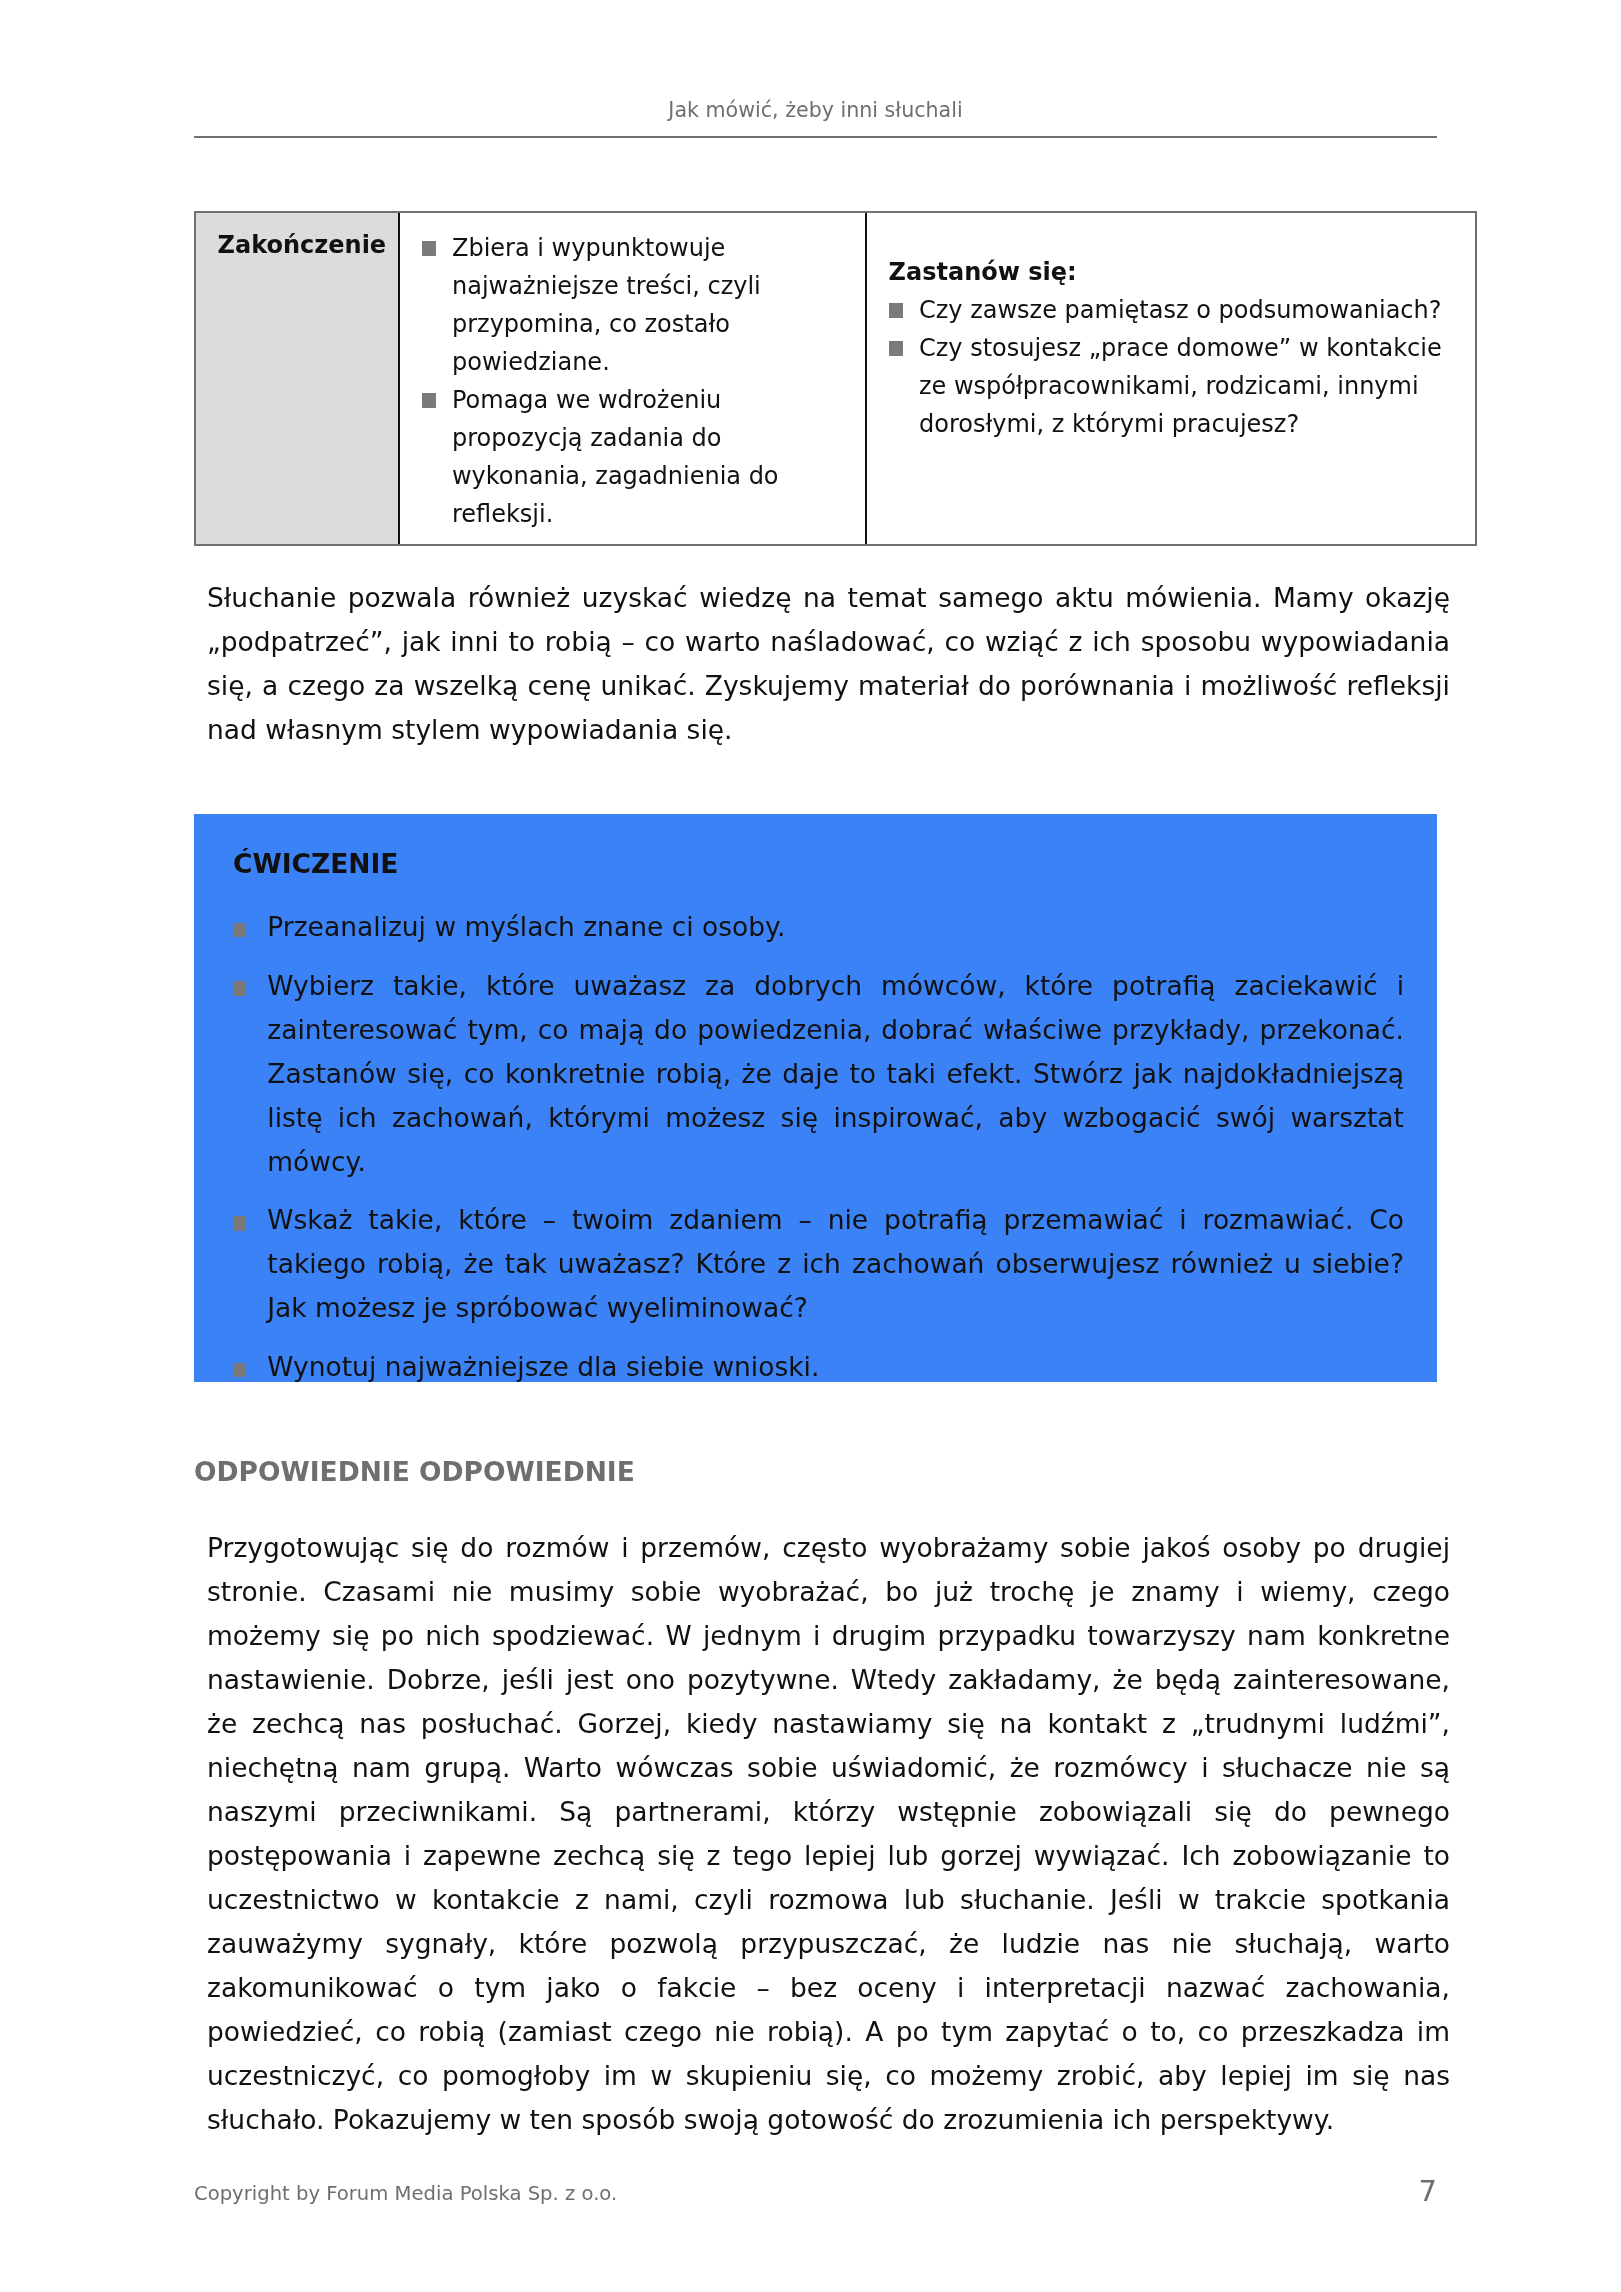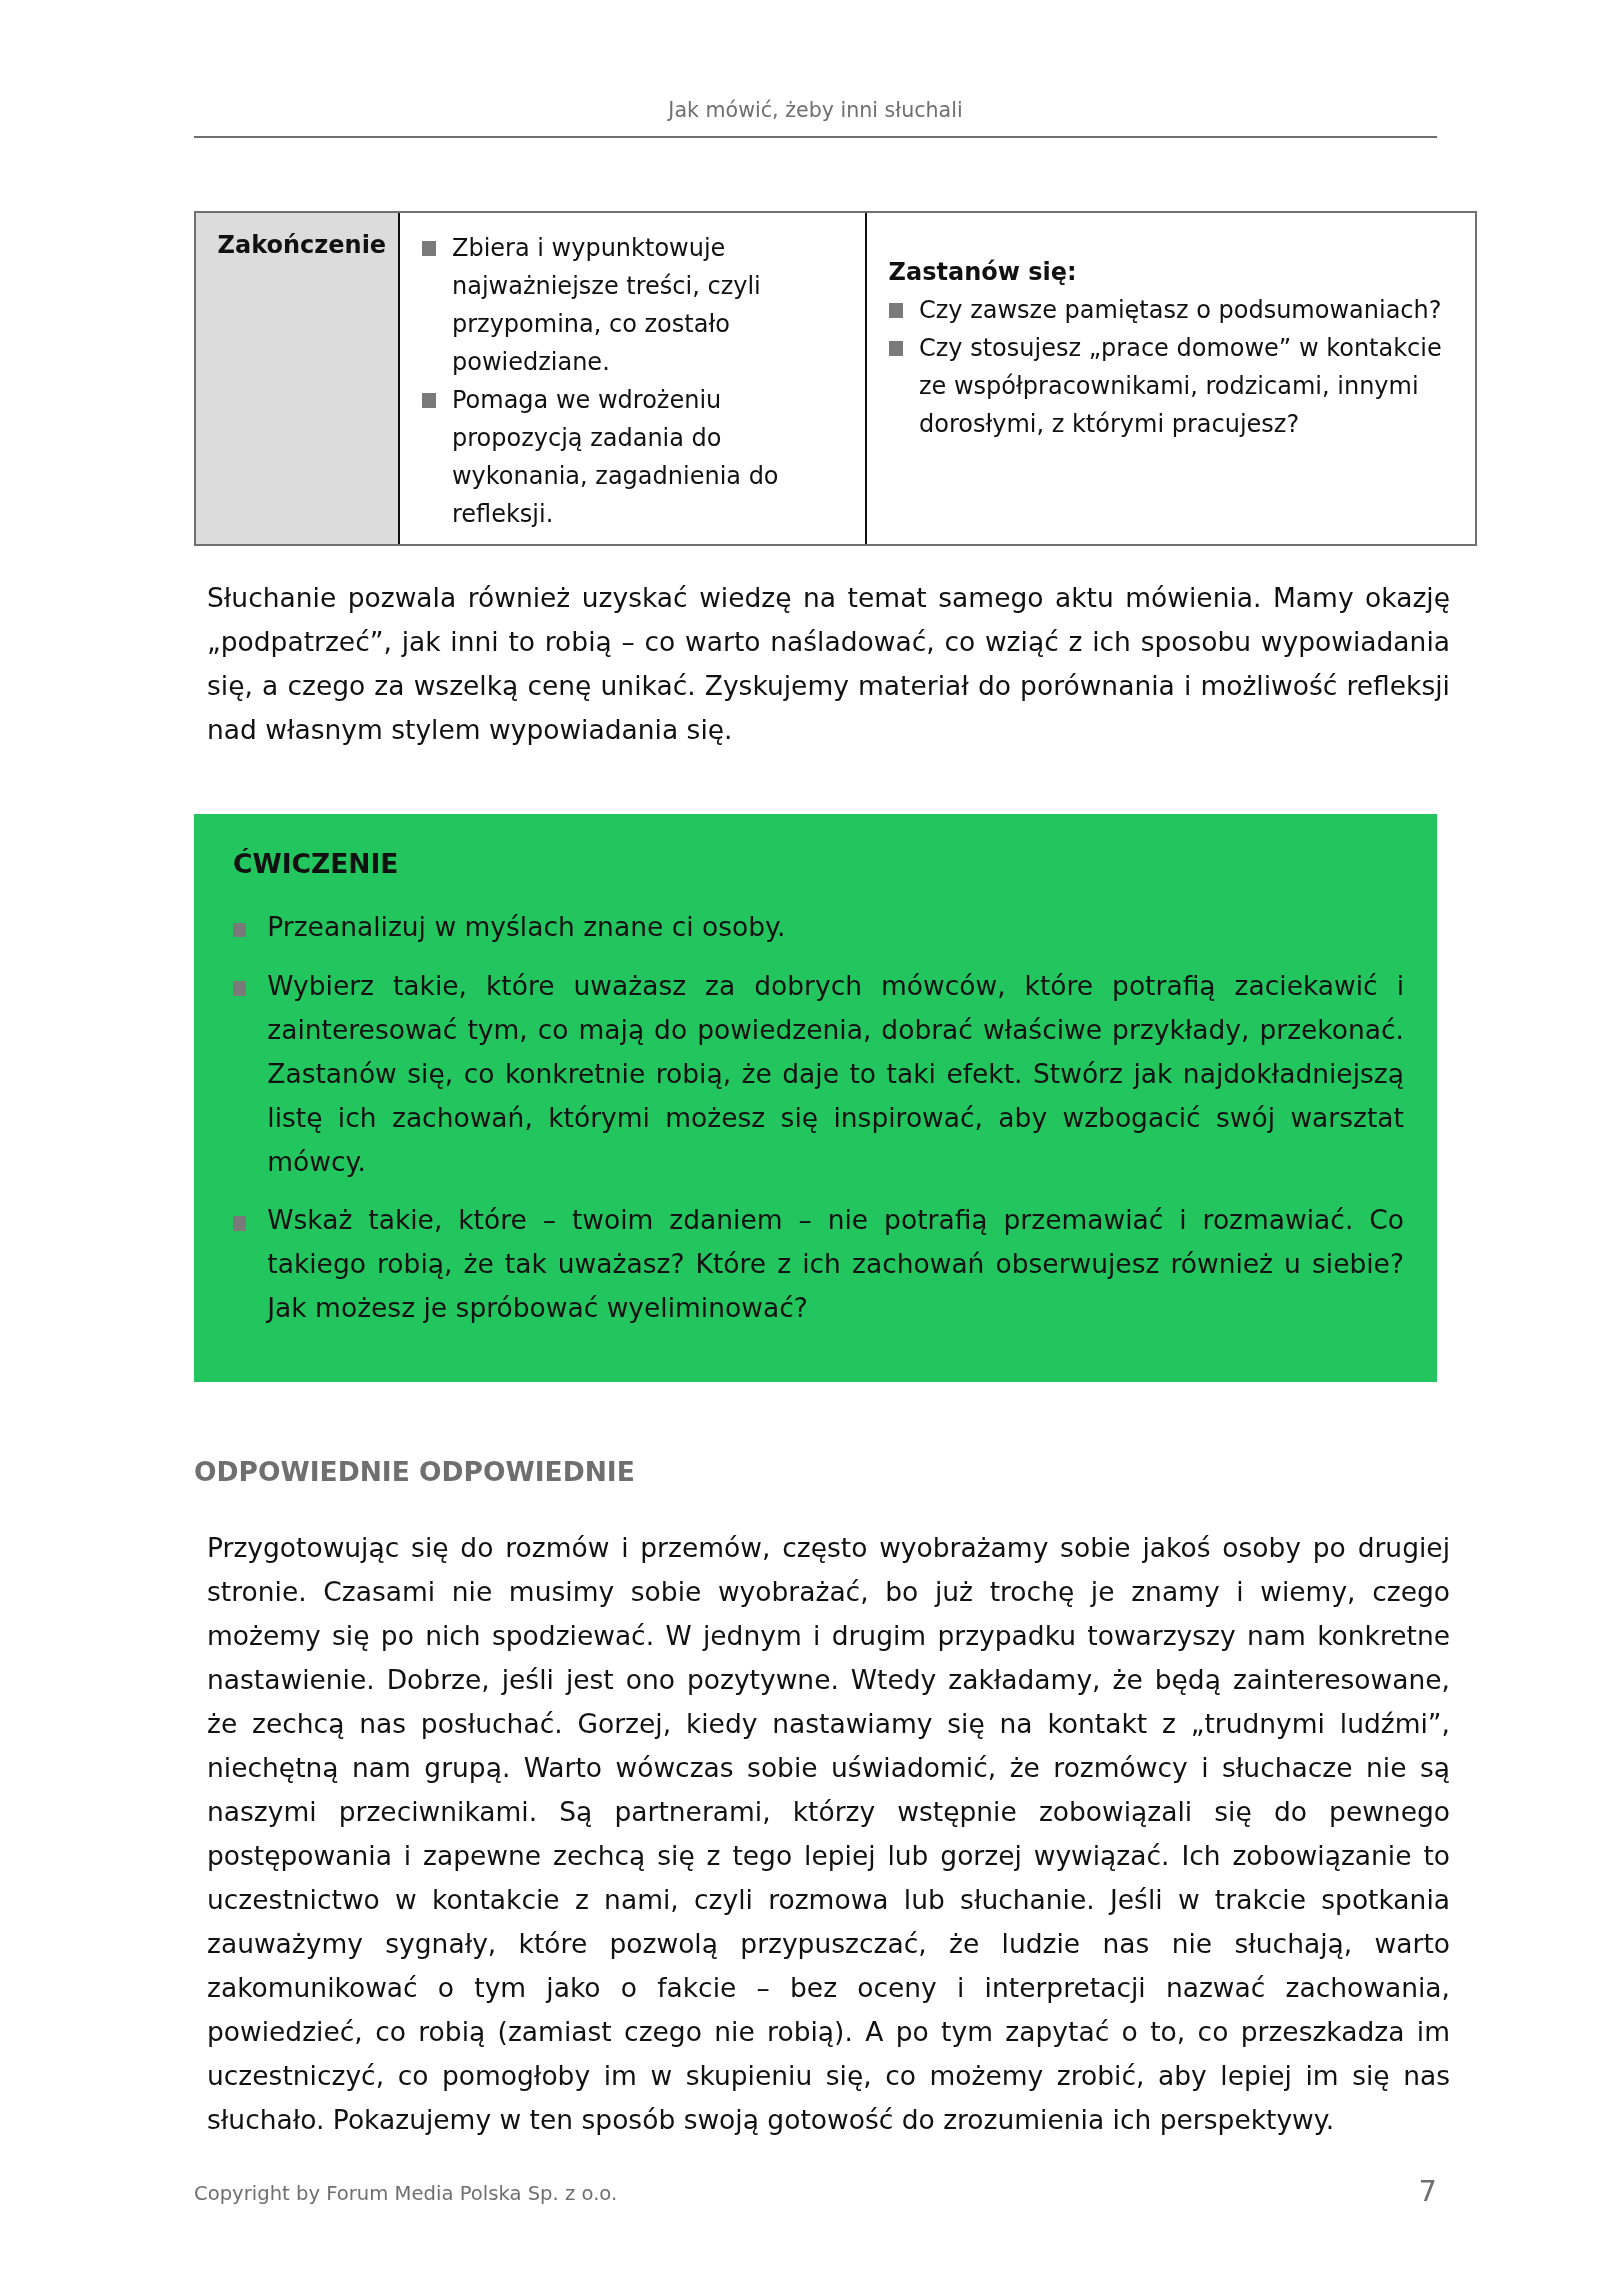--- a/index.html
+++ b/index.html
@@ -18,21 +18,21 @@
       padding: 17.6px 0 0 21.6px; font-weight: bold; font-size: 24px; }
     .cell-mid { width: 467px; border-right: 2.9px solid #111111; box-sizing: border-box; padding: 15.7px 15.7px 0 21.6px; }
     .cell-right { flex: 1; box-sizing: border-box; padding: 15.7px 11.8px 0 21.6px; }
     .tbl-text { font-size: 24px; line-height: 38px; }
     .tbl-title { font-weight: bold; font-size: 24px; line-height: 38px; margin-top: 24px; }
     .tbl-item { display: flex; align-items: flex-start; }
     .bullet { width: 14.7px; height: 14.7px; background: #7a7a7a; flex: 0 0 14.7px; margin-top: 12.7px; margin-right: 15.7px; }
 
     .para { position: absolute; left: 13px; width: 1243px; font-size: 26.5px; line-height: 44px; text-align: justify; }
 
-    .exercise { position: absolute; top: 814px; left: 0; width: 1243px; height: 568px; background: #22c55e; }
+    .exercise { position: absolute; top: 814px; left: 0; width: 1243px; height: 568px; background: #3b82f6; }
     .ex-title { position: absolute; left: 39px; top: 34px; font-size: 26.5px; font-weight: bold; }
     .ex-list { position: absolute; left: 39px; top: 91px; width: 1171px; }
     .ex-item { display: flex; align-items: flex-start; font-size: 26.5px; line-height: 44px; margin-bottom: 14.7px; }
     .ex-item .bullet { margin-top: 17.6px; margin-right: 21.6px; width: 12.7px; height: 14.7px; flex: 0 0 12.7px; }
     .ex-item span.txt { text-align: justify; flex: 1; }
 
     .section-heading { position: absolute; top: 1456px; left: 0; font-size: 26.5px; font-weight: bold; color: #6f6f6f; }
 
     .footer-copy { position: absolute; top: 2182px; left: 0; font-size: 19.6px; color: #6f6f6f; }
     .footer-page { position: absolute; top: 2174px; right: 0; font-size: 29px; color: #6f6f6f; }
@@ -80,20 +80,24 @@
         <span class="txt">Przeanalizuj w myślach znane ci osoby.</span>
       </div>
       <div class="ex-item">
         <span class="bullet"></span>
         <span class="txt">Wybierz takie, które uważasz za dobrych mówców, które potrafią zaciekawić i zainteresować tym, co mają do powiedzenia, dobrać właściwe przykłady, przekonać. Zastanów się, co konkretnie robią, że daje to taki efekt. Stwórz jak najdokładniejszą listę ich zachowań, którymi możesz się inspirować, aby wzbogacić swój warsztat mówcy.</span>
       </div>
       <div class="ex-item">
         <span class="bullet"></span>
         <span class="txt">Wskaż takie, które – twoim zdaniem – nie potrafią przemawiać i rozmawiać. Co takiego robią, że tak uważasz? Które z ich zachowań obserwujesz również u siebie? Jak możesz je spróbować wyeliminować?</span>
       </div>
+      <div class="ex-item">
+        <span class="bullet"></span>
+        <span class="txt">Wynotuj najważniejsze dla siebie wnioski.</span>
+      </div>
     </div>
   </div>
 
   <div class="section-heading">ODPOWIEDNIE ODPOWIEDNIE</div>
 
   <p class="para" style="top:1526px; margin:0;">Przygotowując się do rozmów i przemów, często wyobrażamy sobie jakoś osoby po drugiej stronie. Czasami nie musimy sobie wyobrażać, bo już trochę je znamy i wiemy, czego możemy się po nich spodziewać. W jednym i drugim przypadku towarzyszy nam konkretne nastawienie. Dobrze, jeśli jest ono pozytywne. Wtedy zakładamy, że będą zainteresowane, że zechcą nas posłuchać. Gorzej, kiedy nastawiamy się na kontakt z „trudnymi ludźmi”, niechętną nam grupą. Warto wówczas sobie uświadomić, że rozmówcy i słuchacze nie są naszymi przeciwnikami. Są partnerami, którzy wstępnie zobowiązali się do pewnego postępowania i zapewne zechcą się z tego lepiej lub gorzej wywiązać. Ich zobowiązanie to uczestnictwo w kontakcie z nami, czyli rozmowa lub słuchanie. Jeśli w trakcie spotkania zauważymy sygnały, które pozwolą przypuszczać, że ludzie nas nie słuchają, warto zakomunikować o tym jako o fakcie – bez oceny i interpretacji nazwać zachowania, powiedzieć, co robią (zamiast czego nie robią). A po tym zapytać o to, co przeszkadza im uczestniczyć, co pomogłoby im w skupieniu się, co możemy zrobić, aby lepiej im się nas słuchało. Pokazujemy w ten sposób swoją gotowość do zrozumienia ich perspektywy.</p>
 
   <div class="footer-copy">Copyright by Forum Media Polska Sp. z o.o.</div>
   <div class="footer-page">7</div>
 

